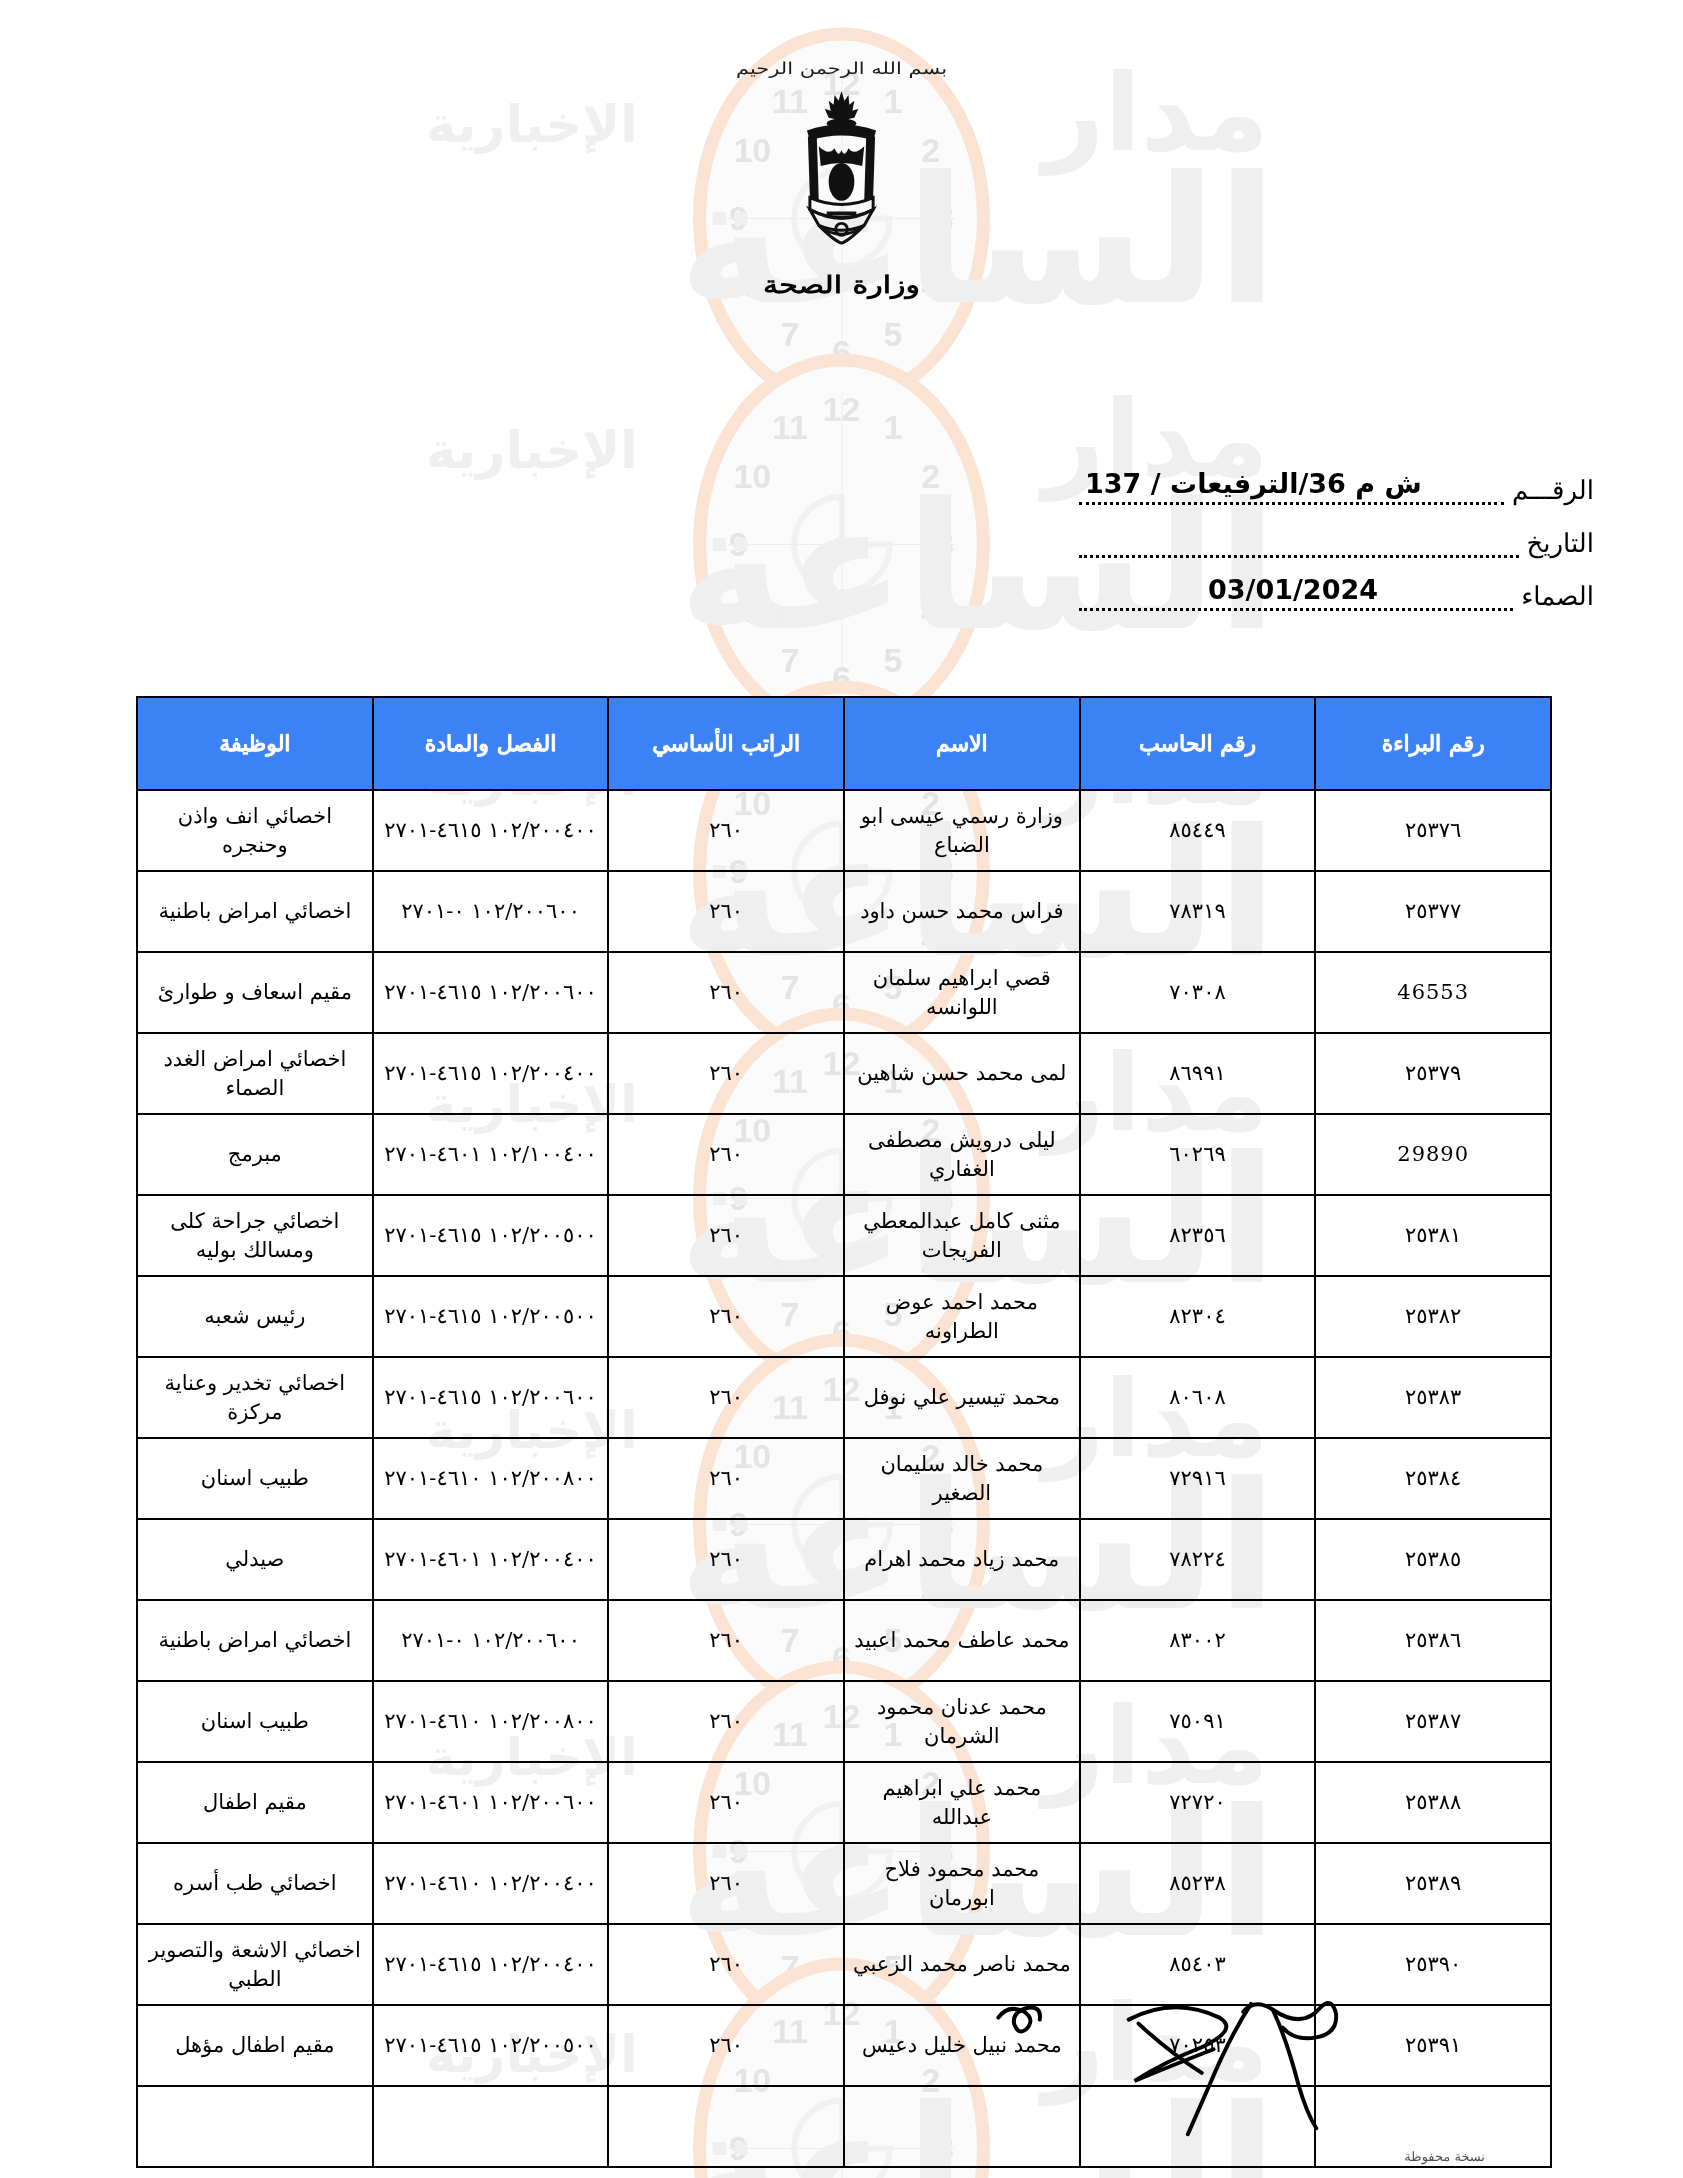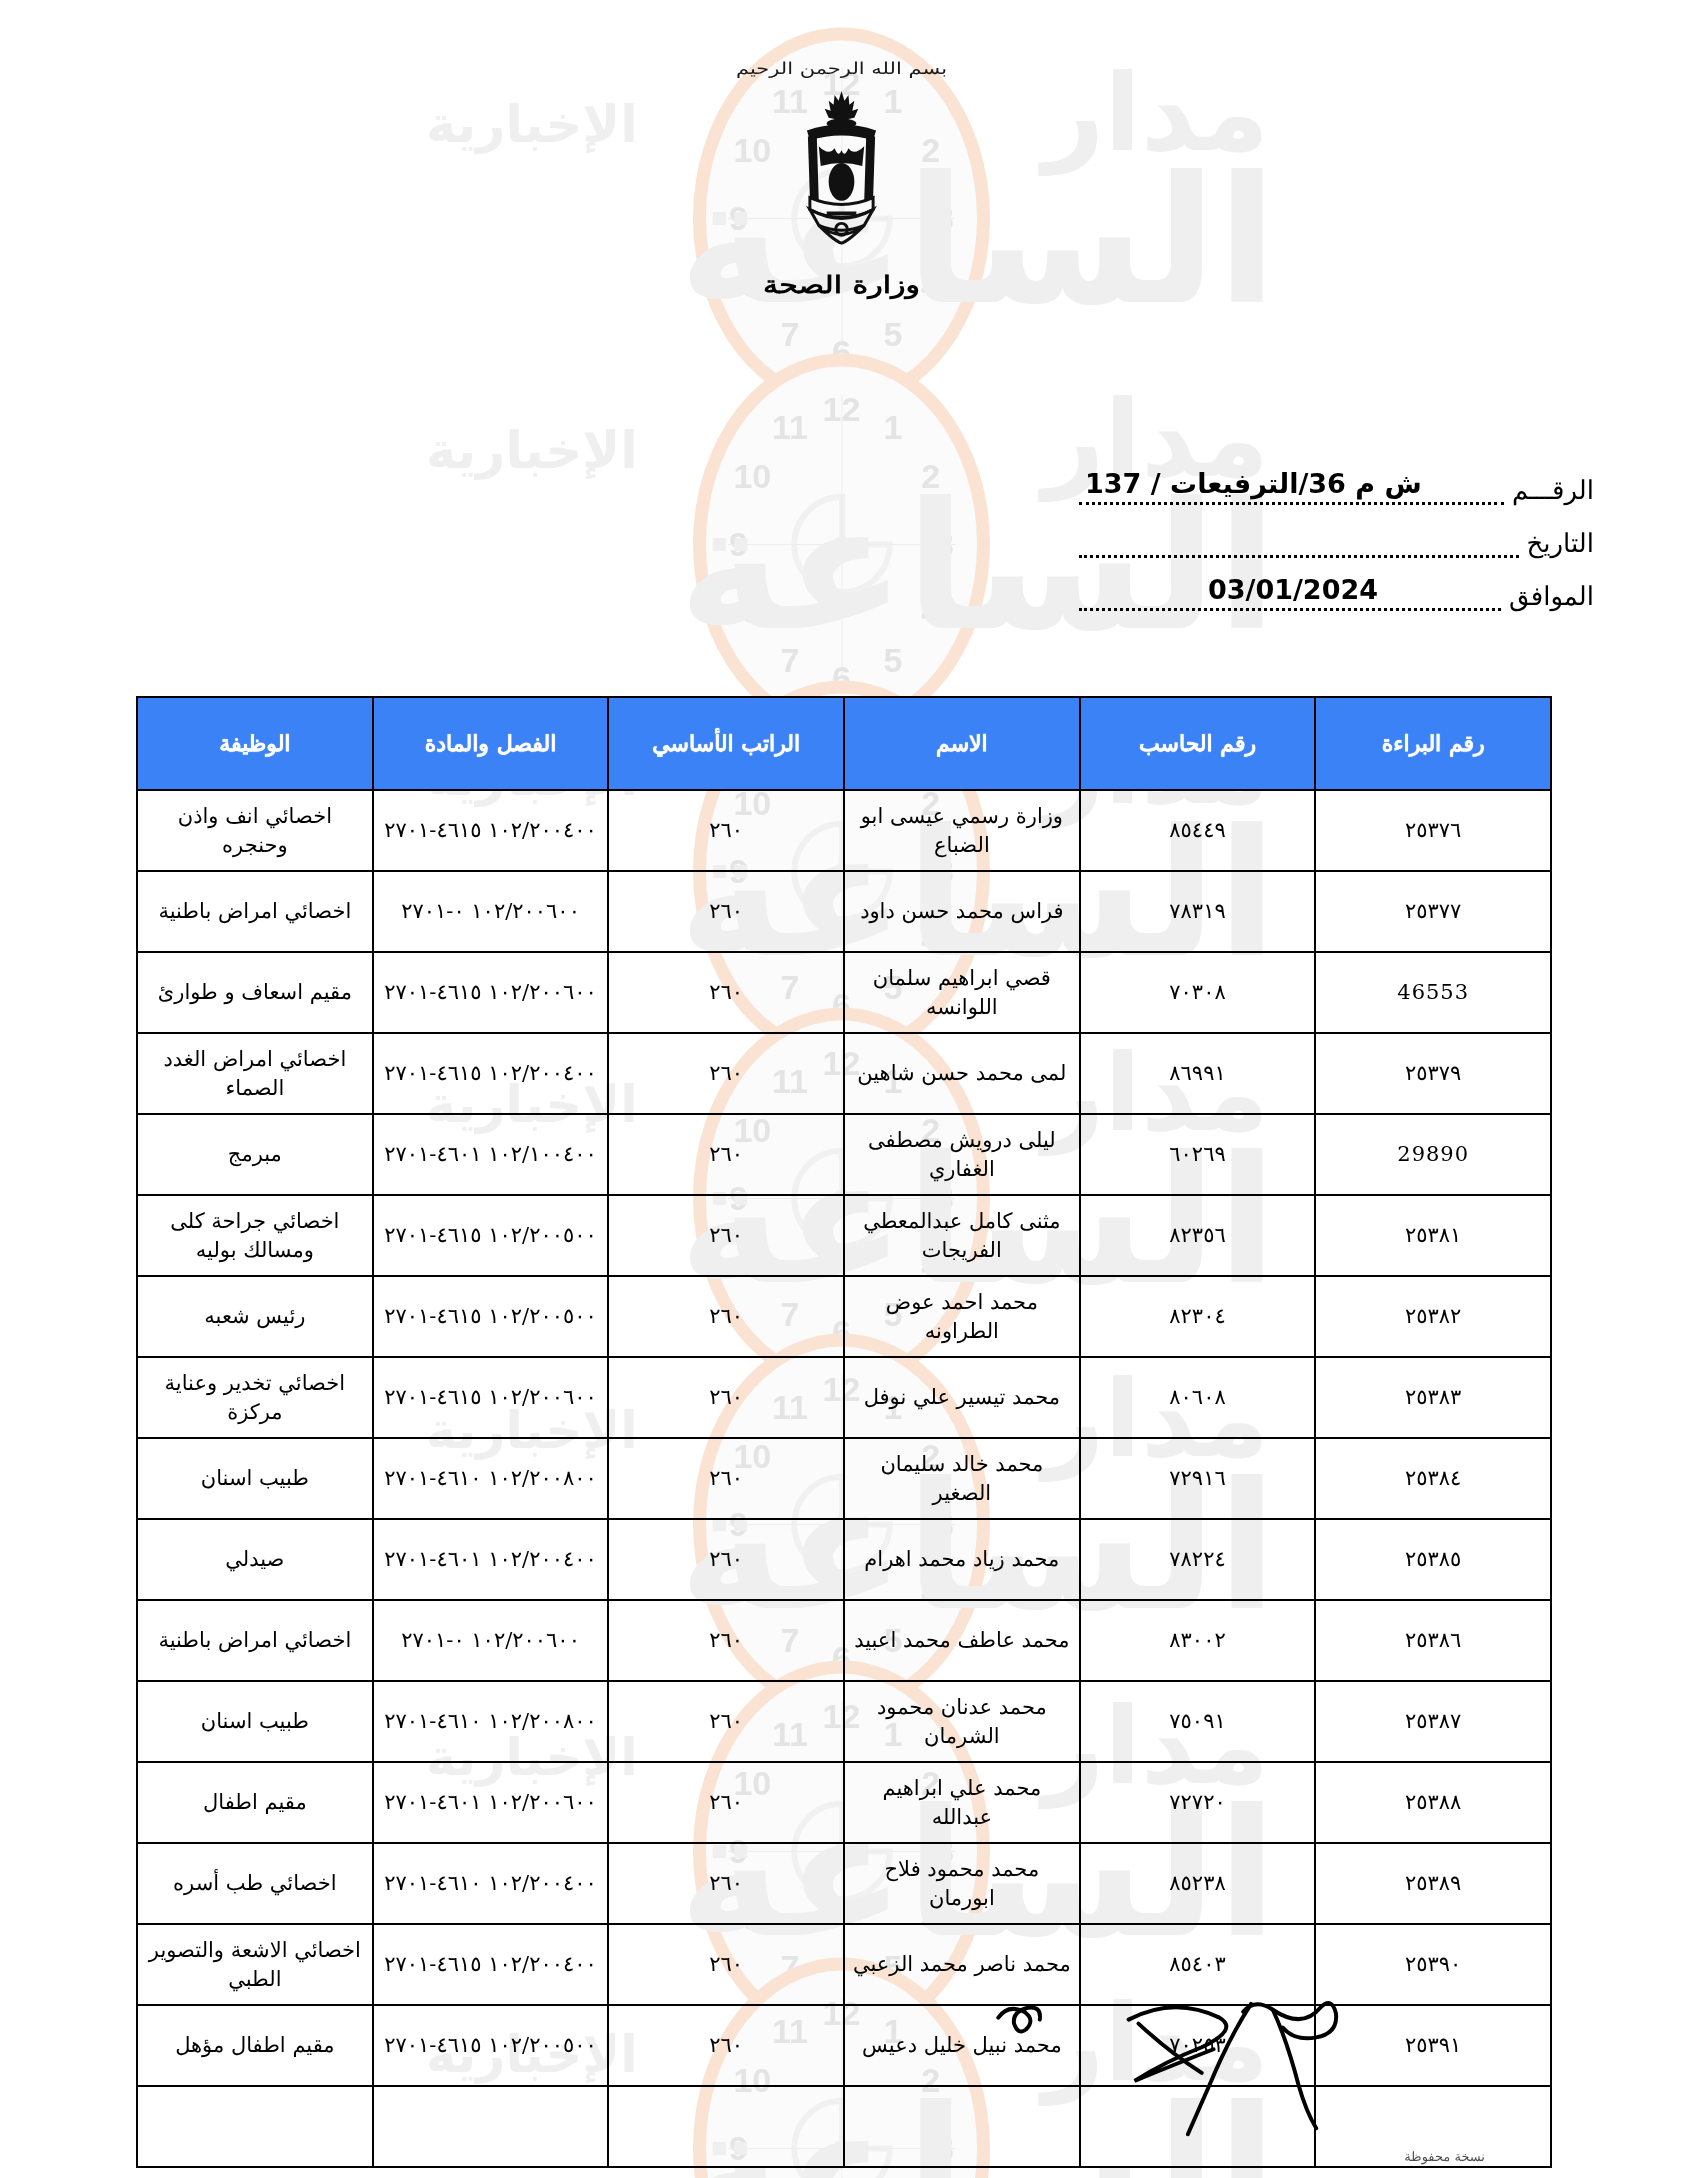--- a/index.html
+++ b/index.html
@@ -442,21 +442,21 @@
       <span class="ref-val">ش م 36/الترفيعات / 137</span>
     </div>
   </div>
   <div class="ref-row">
     <div class="ref-label">التاريخ</div>
     <div class="ref-fill">
       <span class="ref-val"></span>
     </div>
   </div>
   <div class="ref-row">
-    <div class="ref-label">الموافق</div>
+    <div class="ref-label">الصماء</div>
     <div class="ref-fill">
       <span class="ref-val ltr">03/01/2024</span>
     </div>
   </div>
 </div>
 
 <div class="tbl-wrap">
   <table class="promo">
     <thead>
       <tr>

